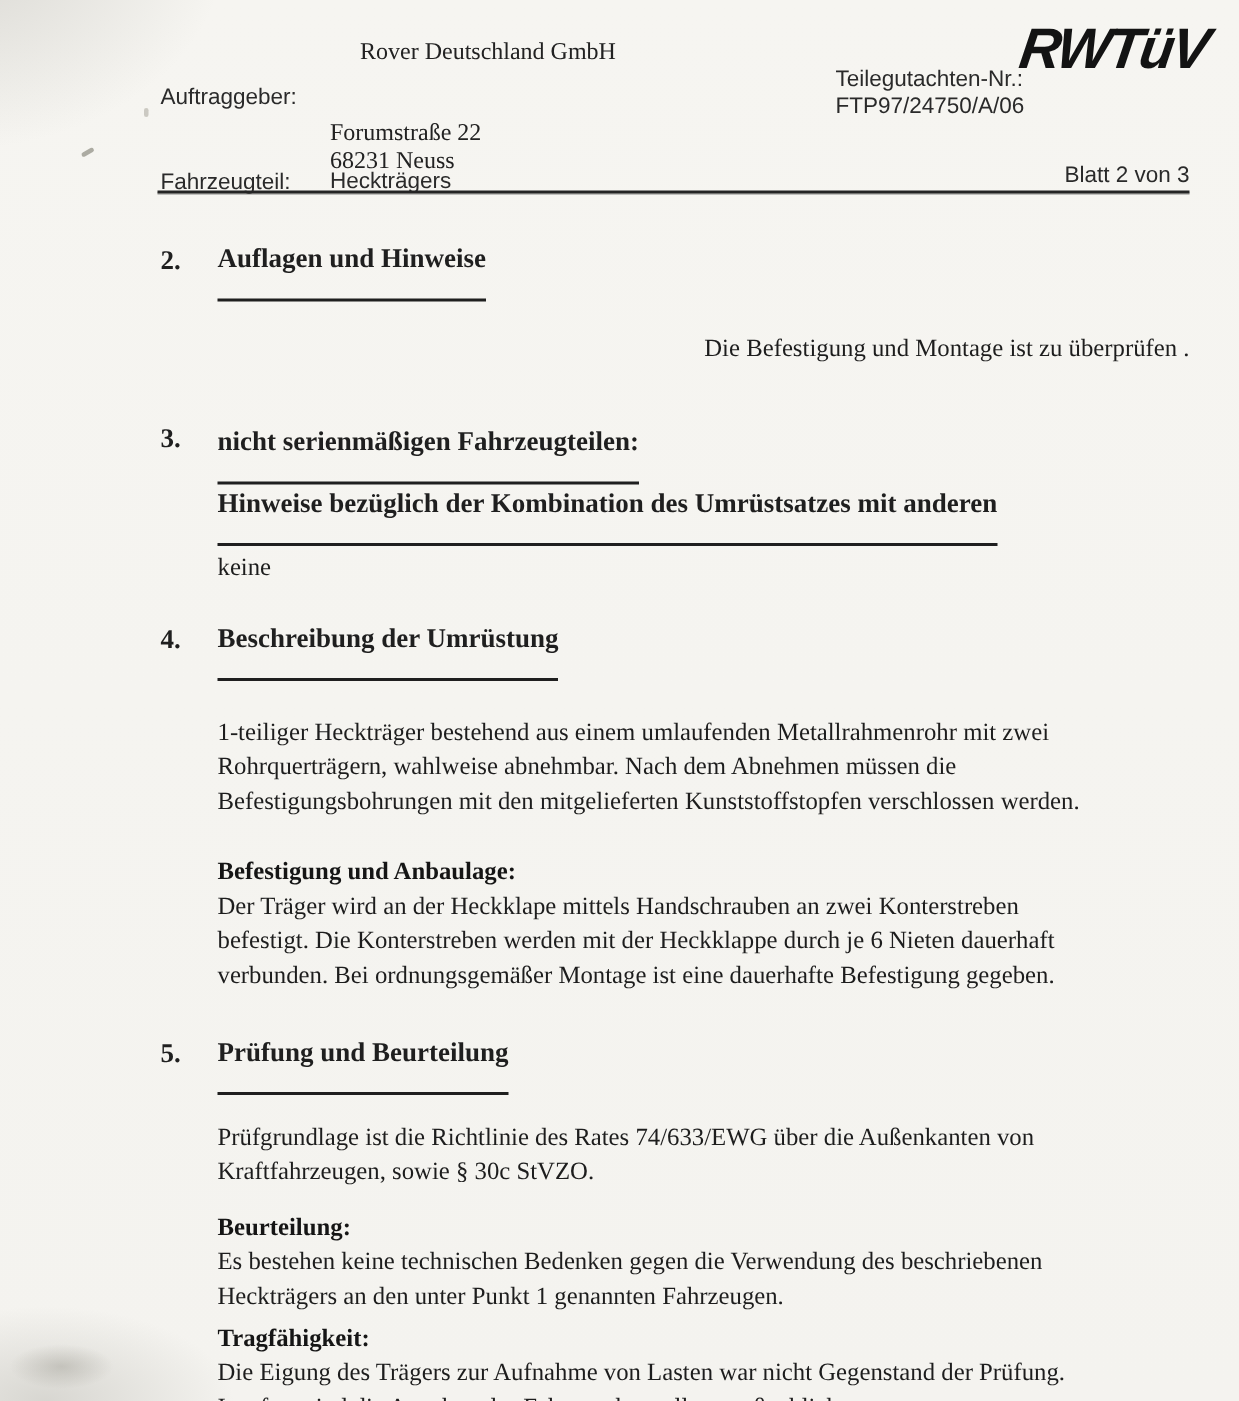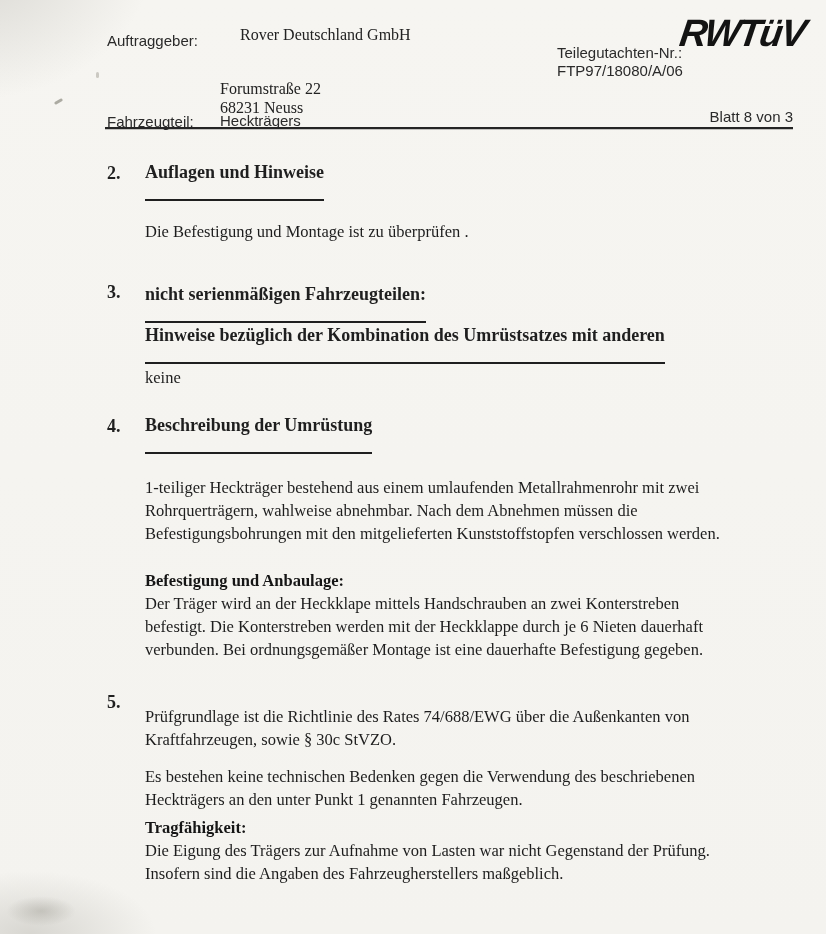--- a/index.html
+++ b/index.html
@@ -53,21 +53,21 @@
   .body-text {
     font-size:16.5px; line-height:23px;
     white-space:pre-line;
     color:#1d1d1d;
   }
   .sub-title {
     font-weight:bold; font-size:16.5px; line-height:23px;
     color:#151515;
   }
   .mt-s2   { margin-top:30px; }
-  .mt-s2b  { margin-top:19px; }
+  .mt-s2b  { margin-top:19px;text-align:right; }
   .mt-s3   { margin-top:36px; }
   .mt-s3b  { margin-top:2px; }
   .mt-s4   { margin-top:24px; }
   .mt-s4b  { margin-top:22px; }
   .mt-sub1 { margin-top:24px; margin-left:38px; }
   .mt-s5   { margin-top:28px; }
   .mt-s5b  { margin-top:16px; }
   .mt-g    { margin-top:18px; margin-left:38px; }
   .mt-b    { margin-top:14px; margin-left:38px; }
   .mt-t    { margin-top:5px;  margin-left:38px; }
@@ -93,32 +93,32 @@
 
 <div class="page">
 
   <div class="speck1"></div>
   <div class="speck2"></div>
   <div class="smudge-bottom"></div>
 
   <div class="header">
     <div class="logo">RWTüV</div>
 
-    <div class="h-label sans" style="left:107px; top:32px;">Auftraggeber:</div>
+    <div class="h-label sans" style="left:107px; top:56px;">Auftraggeber:</div>
     <div class="h-serif" style="left:220px; top:26px;margin-left:20px;">Rover Deutschland GmbH</div>
     <div class="h-serif" style="left:220px; top:80px;">Forumstraße 22</div>
     <div class="h-serif" style="left:220px; top:99px;">68231 Neuss</div>
 
     <div class="h-label sans" style="left:107px; top:113px;">Fahrzeugteil:</div>
     <div class="h-label sans" style="left:220px; top:112px;">Heckträgers</div>
 
     <div class="h-label sans" style="left:557px; top:44px;">Teilegutachten-Nr.:</div>
-    <div class="h-label sans" style="left:557px; top:62px;">FTP97/18080/A/06</div>
+    <div class="h-label sans" style="left:557px; top:62px;">FTP97/24750/A/06</div>
 
-    <div class="h-label sans" style="right:33px; top:108px;">Blatt 8 von 3</div>
+    <div class="h-label sans" style="right:33px; top:108px;">Blatt 2 von 3</div>
 
     <div class="header-rule"></div>
   </div>
 
   <div class="doc">
 
     <div class="section mt-s2">
       <div class="sec-num">2.</div>
       <div class="sec-content">
         <span class="sec-title">Auflagen und Hinweise</span>
@@ -148,27 +148,29 @@
     <div class="mt-sub1">
       <div class="sub-title">Befestigung und Anbaulage:</div>
       <div class="body-text">Der Träger wird an der Heckklape mittels Handschrauben an zwei Konterstreben
 befestigt. Die Konterstreben werden mit der Heckklappe durch je 6 Nieten dauerhaft
 verbunden. Bei ordnungsgemäßer Montage ist eine dauerhafte Befestigung gegeben.</div>
     </div>
 
     <div class="section mt-s5">
       <div class="sec-num">5.</div>
       <div class="sec-content">
-        <div class="body-text mt-s5b">Prüfgrundlage ist die Richtlinie des Rates 74/688/EWG über die Außenkanten von
+        <span class="sec-title">Prüfung und Beurteilung</span>
+        <div class="body-text mt-s5b">Prüfgrundlage ist die Richtlinie des Rates 74/633/EWG über die Außenkanten von
 Kraftfahrzeugen, sowie § 30c StVZO.</div>
       </div>
     </div>
 
 
     <div class="mt-b">
+      <div class="sub-title">Beurteilung:</div>
       <div class="body-text">Es bestehen keine technischen Bedenken gegen die Verwendung des beschriebenen
 Heckträgers an den unter Punkt 1 genannten Fahrzeugen.</div>
     </div>
 
     <div class="mt-t">
       <div class="sub-title">Tragfähigkeit:</div>
       <div class="body-text">Die Eigung des Trägers zur Aufnahme von Lasten war nicht Gegenstand der Prüfung.
 Insofern sind die Angaben des Fahrzeugherstellers maßgeblich.</div>
     </div>
 

